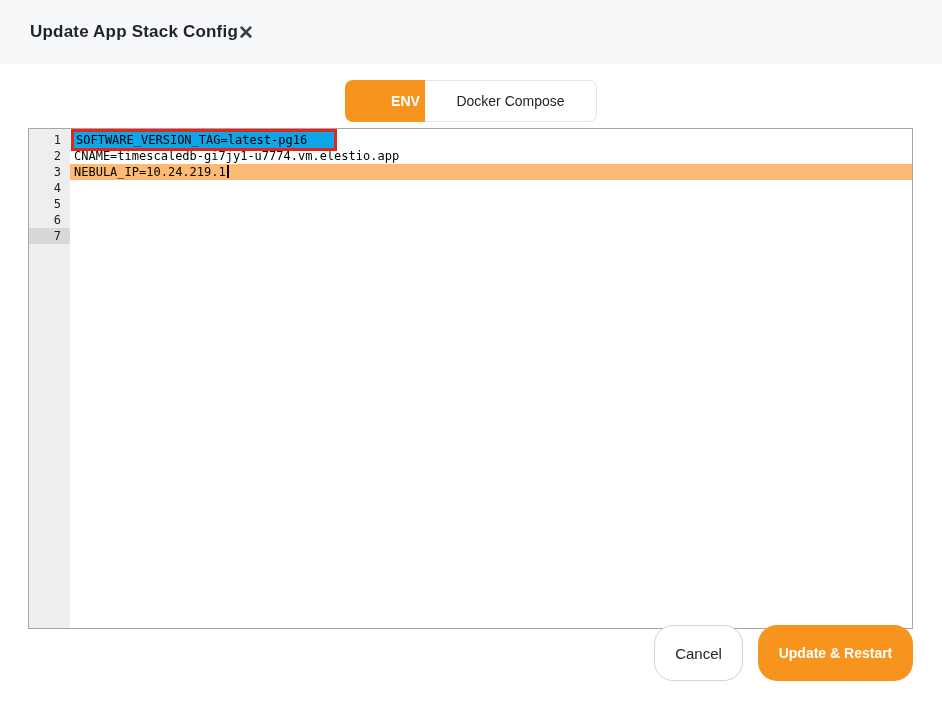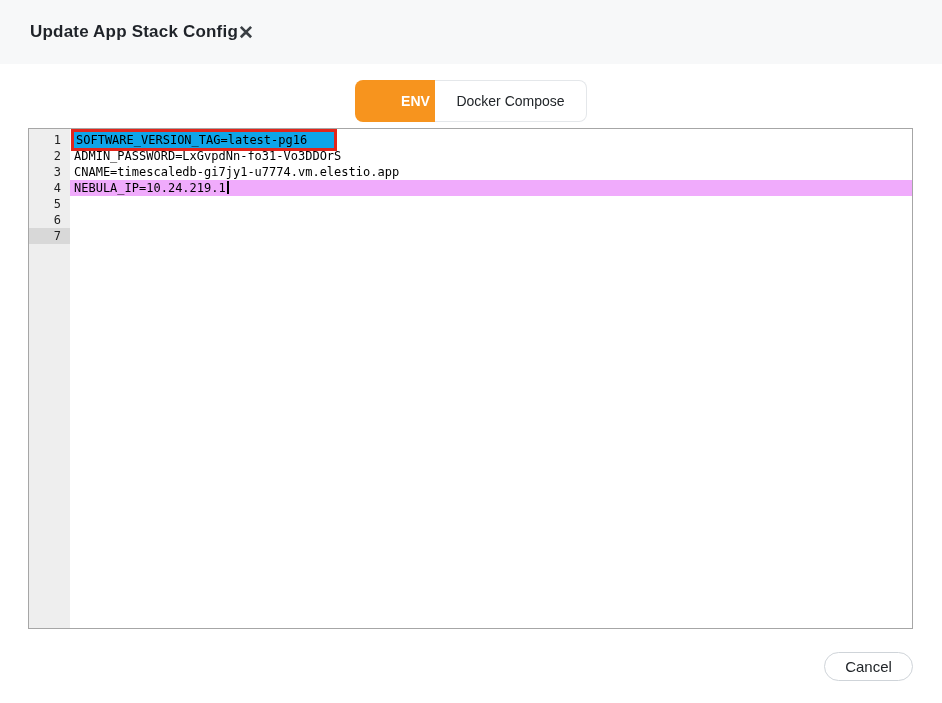--- a/index.html
+++ b/index.html
@@ -50,21 +50,21 @@
   }
   .tab-env {
     width:80px;
     background:#f7941e;
     color:#ffffff;
     font-weight:bold;
     border-radius:8px 0 0 8px;
     padding-left:41px;
   }
   .tab-docker {
-    width:152px;
+    width:172px;
     background:#ffffff;
     color:#212529;
     border:1px solid #e4e7ea;
     border-left:none;
     border-radius:0 8px 8px 0;
   }
 
   
   .editor {
     position:absolute;
@@ -97,21 +97,21 @@
     flex:1;
     padding-top:3px;
     overflow:hidden;
   }
   .code-line {
     height:16px;
     padding-left:4px;
     white-space:pre;
     color:#000000;
   }
-  .code-line.active { background:#f0abfc; }
+  .code-line.active { background:#fdba74; }
   .red-box {
     display:inline-block;
     border:3px solid #e2261c;
     padding:1px 27px 1px 2px;
     margin:-3px 0 -3px -3px;
     line-height:14px;
     background:#0ea5e9;
     position:relative;
     z-index:2;
   }
@@ -126,21 +126,21 @@
 
   
   .footer {
     position:absolute;
     right:29px;
     bottom:22px;
     display:flex;
     gap:15px;
   }
   .btn {
-    height:29px;
+    height:56px;
     border-radius:19px;
     display:flex;
     align-items:center;
     justify-content:center;
     cursor:pointer;
     user-select:none;
   }
   .btn-cancel {
     width:89px;
     background:#ffffff;
@@ -175,21 +175,21 @@
     <div class="num">1</div>
     <div class="num">2</div>
     <div class="num">3</div>
     <div class="num">4</div>
     <div class="num">5</div>
     <div class="num">6</div>
     <div class="num active">7</div>
   </div>
   <div class="code-area">
     <div class="code-line"><span class="red-box"><span>SOFTWARE_VERSION_TAG=latest-pg16</span></span></div>
-    <div class="code-line">ADMIN_PASSWORD=LxGvpdNn-fo31-Vo3DDOrS</div>
     <div class="code-line">CNAME=timescaledb-gi7jy1-u7774.vm.elestio.app</div>
     <div class="code-line active"><span>NEBULA_IP=10.24.219.1</span><span class="caret"></span></div>
   </div>
 </div>
 
 <div class="footer">
   <div class="btn btn-cancel">Cancel</div>
+  <div class="btn btn-update">Update &amp; Restart</div>
 </div>
 
 </body></html>

